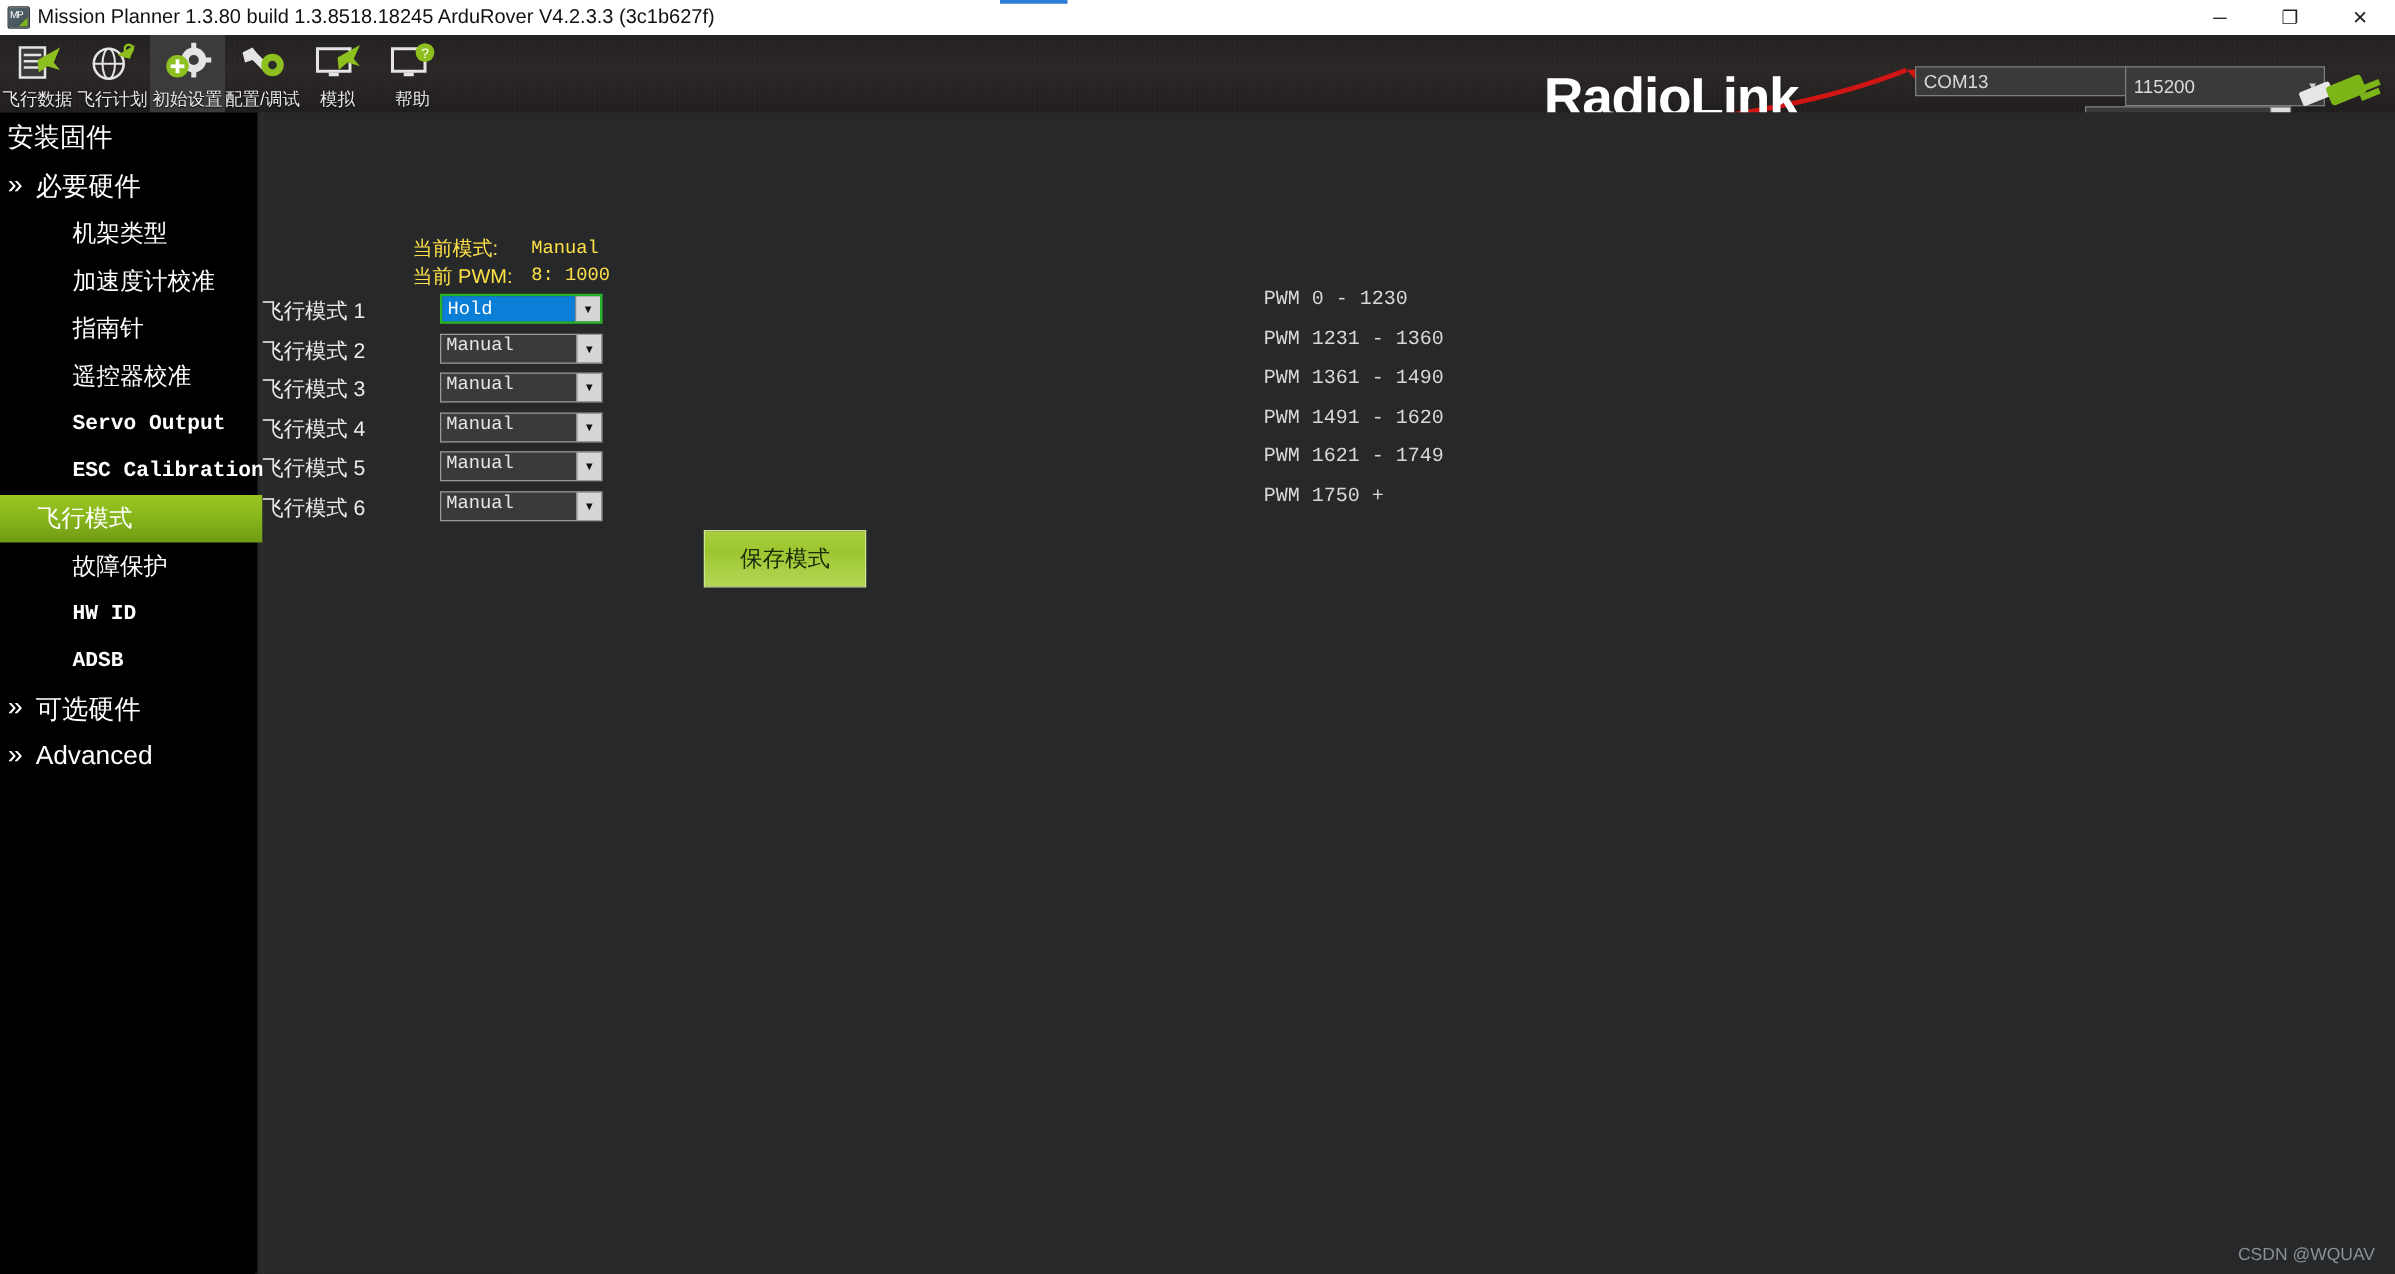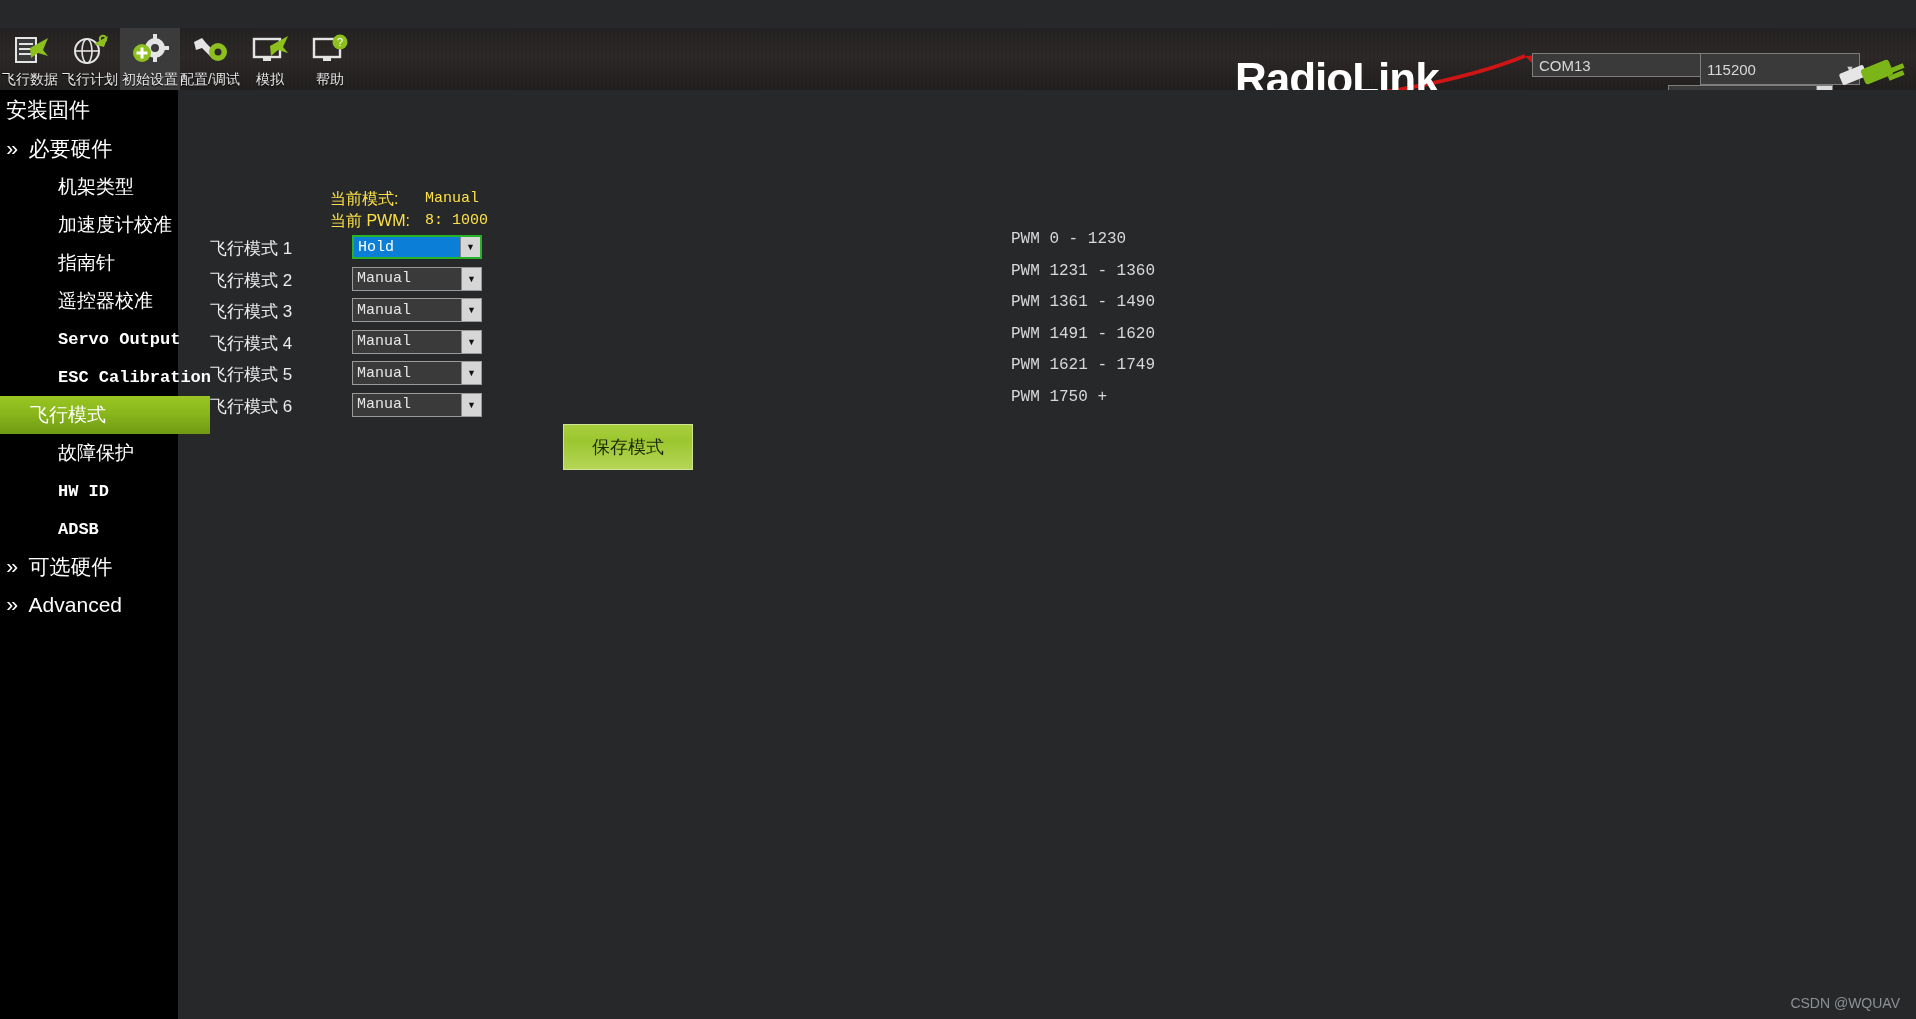--- a/index.html
+++ b/index.html
@@ -86,21 +86,21 @@
   .combo .cv{ padding-left:6px; font-size:15px; white-space:nowrap; overflow:hidden; flex:1 1 auto;}
   .combo .carrow{
     width:18px; height:100%; display:flex; align-items:center; justify-content:center;
     font-size:9px; color:#cfcfcf;
   }
   .combo.btnstyle .carrow{ background:#dcdcdc; color:#111; border-left:1px solid #7d7d7d; }
   .plug-icon{ position:absolute; left:1838px; top:28px; width:70px; height:36px; }
 
   
   .sidebar{
-    position:absolute; left:0; top:90px; width:178px; height:929px;
+    position:absolute; left:0; top:90px; width:206px; height:929px;
     background:#000000;
   }
   .sb-item{
     position:relative; width:210px;
     display:flex; align-items:center;
     color:#ffffff; cursor:pointer; white-space:nowrap;
   }
   .sb-head{
     height:40px; font-size:21px; padding-left:6px;
     font-family:"Liberation Sans",sans-serif;
@@ -140,21 +140,21 @@
   }
   .sl-label{ font-family:"Liberation Sans",sans-serif; font-size:16px; }
 
   .row-label{
     position:absolute; color:#ececec; font-size:17px;
     font-family:"Liberation Sans",sans-serif; white-space:nowrap;
   }
   .mode-combo{
     position:absolute; width:130px; height:24px;
     background:#3a3a3a; border:1px solid #9a9a9a;
-    display:flex; align-items:center; cursor:pointer;
+    display:flex; align-items:flex-start; cursor:pointer;
   }
   .mode-combo .mv{
     flex:1 1 auto; padding-left:4px; color:#e6e6e6;
     font-family:"Liberation Mono",monospace; font-size:15px;
   }
   .mode-combo .marrow{
     width:20px; height:100%; background:#d6d6d6;
     display:flex; align-items:center; justify-content:center;
     font-size:9px; color:#111; border-left:1px solid #888;
   }
@@ -178,20 +178,31 @@
   .watermark{
     position:absolute; right:16px; bottom:8px; color:#8d9094; font-size:14px;
     font-family:"Liberation Sans",sans-serif;
   }
 </style>
 </head>
 <body>
 
 <div id="app">
 
+  <div class="titlebar">
+    <div class="tb-icon">
+        <span>MP</span>
+      </div>
+    <div class="tb-title">Mission Planner 1.3.80 build 1.3.8518.18245 ArduRover V4.2.3.3 (3c1b627f)</div>
+    <div class="tb-spacer"></div>
+    <div class="tb-btn">─</div>
+    <div class="tb-btn">❐</div>
+    <div class="tb-btn close">✕</div>
+    <div class="tb-underline"></div>
+  </div>
 
   <div class="topbar">
 
     <div class="menu-row" id="menuRow">
         <div class="menu-item">
           <div><svg class="mi-svg" viewBox="0 0 40 34">
               <rect x="6" y="4" width="20" height="24" fill="#3a3a3a" stroke="#e4e4e4" stroke-width="2"></rect>
               <line x1="9" y1="10" x2="23" y2="10" stroke="#e4e4e4" stroke-width="2"></line>
               <line x1="9" y1="15" x2="23" y2="15" stroke="#e4e4e4" stroke-width="2"></line>
               <line x1="9" y1="20" x2="23" y2="20" stroke="#e4e4e4" stroke-width="2"></line>

